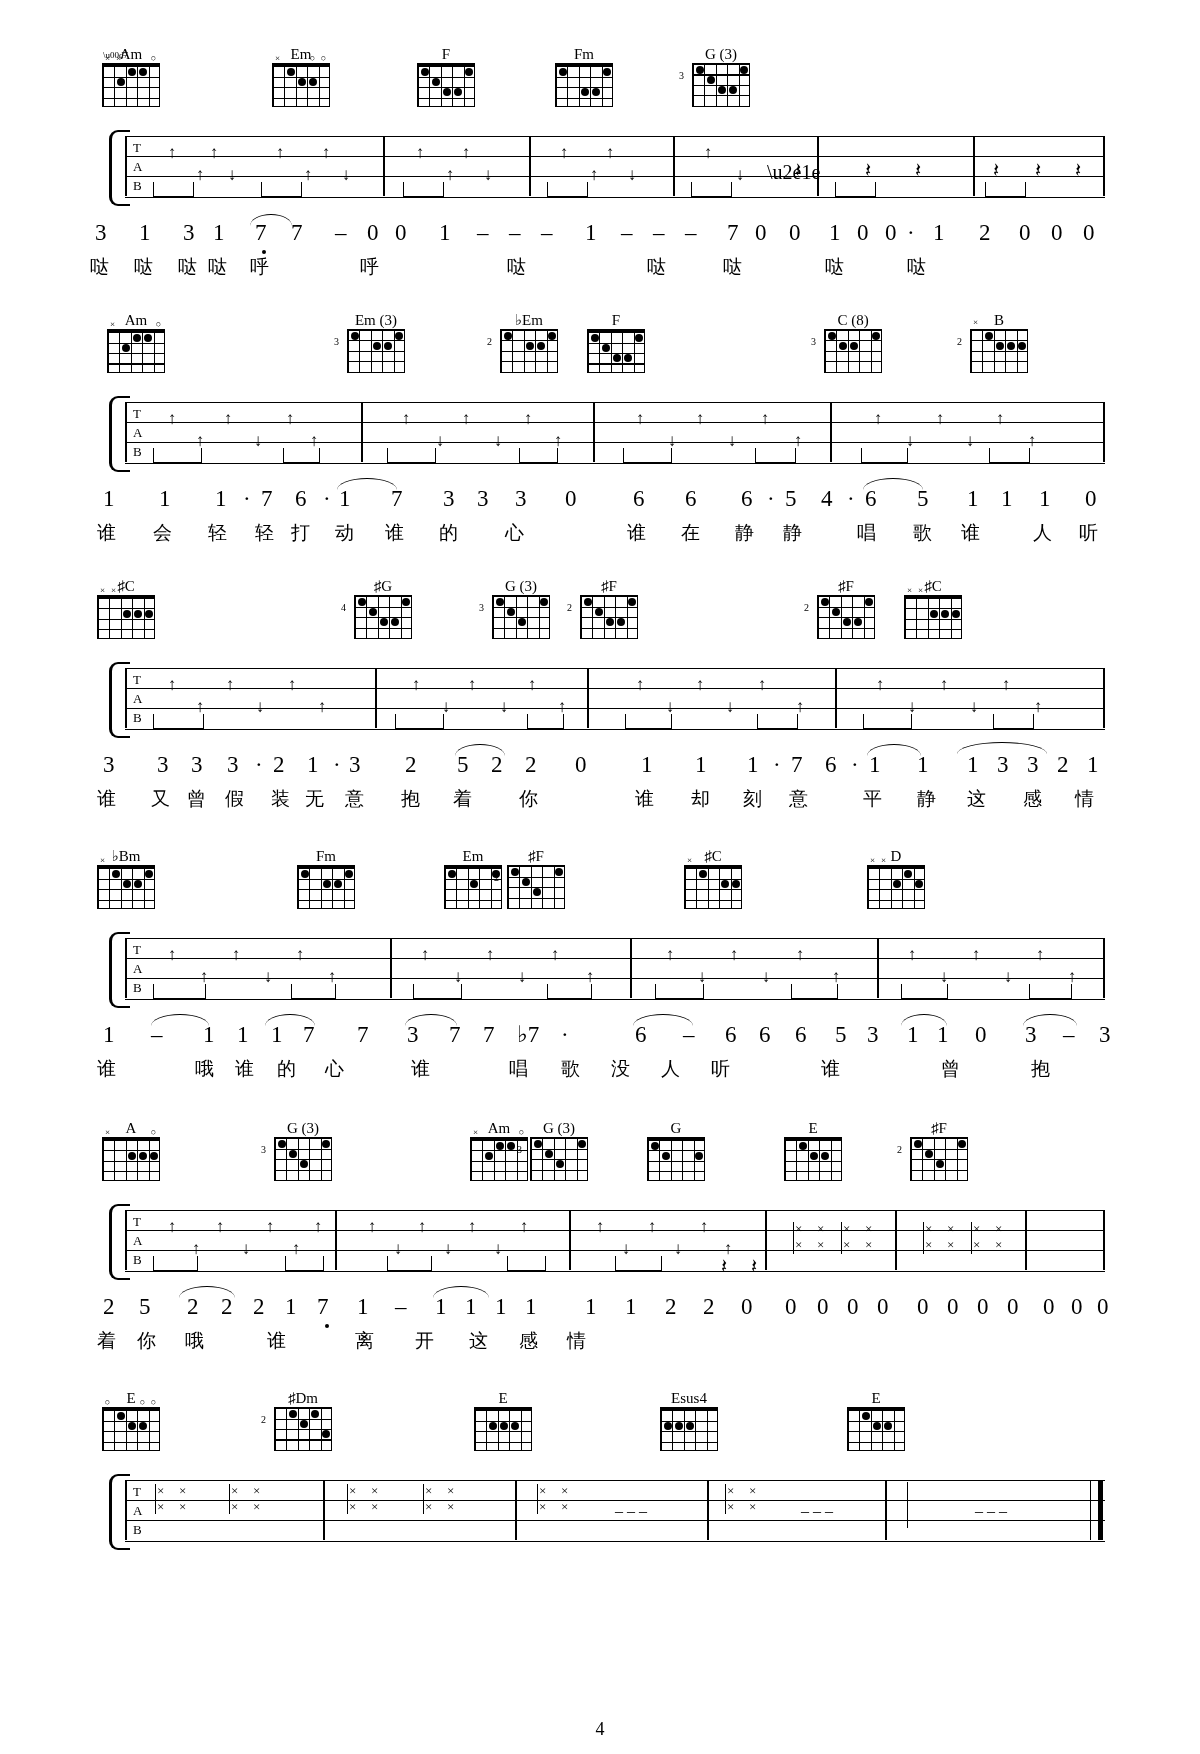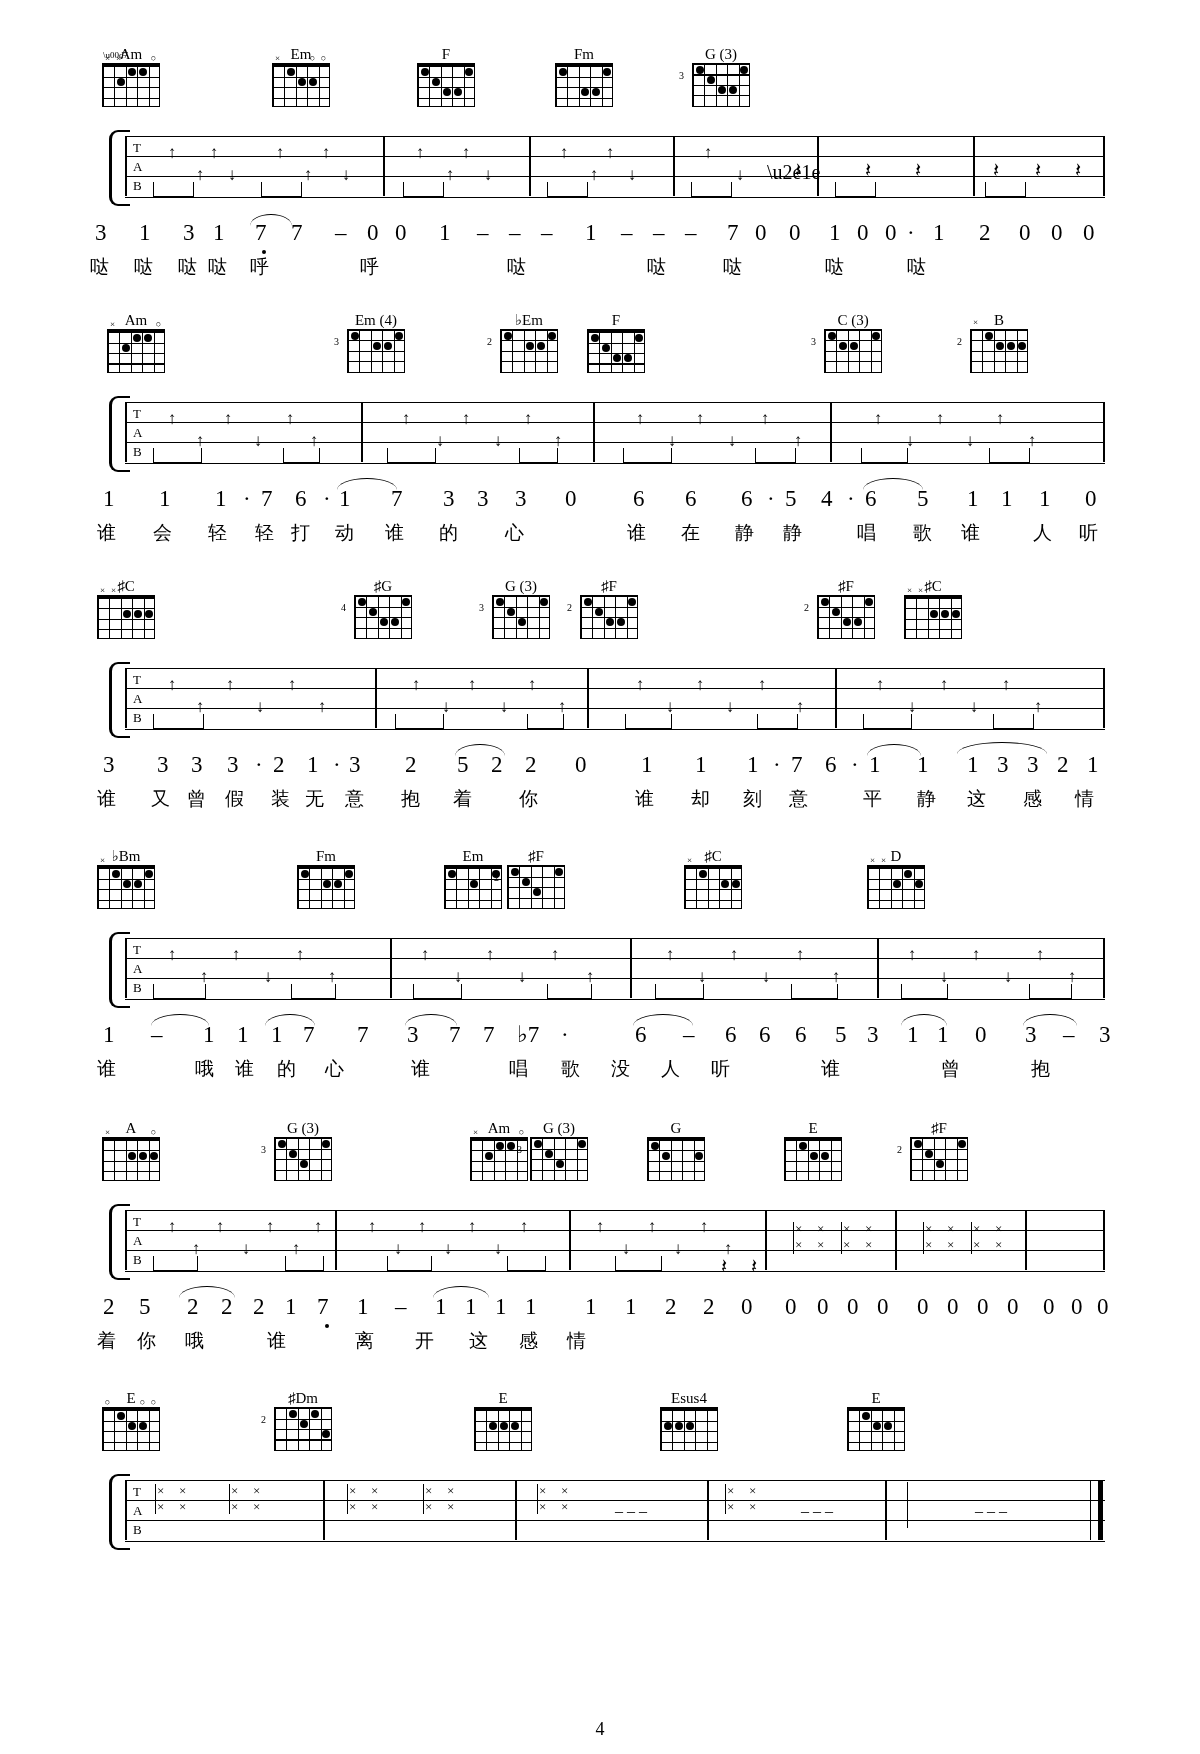--- a/index.html
+++ b/index.html
@@ -444,21 +444,21 @@
                 <span class="omark" style="left:51px;">○</span>
               </div>
         <div class="marks">
           <div class="dot" style="left:25px; top:2px;"></div>
           <div class="dot" style="left:36px; top:2px;"></div>
           <div class="dot" style="left:14px; top:12px;"></div>
         </div>
       </div></div>
     </div>
     <div class="chord" style="left:245px;">
-      <div class="cname">Em (4)</div>
+      <div class="cname">Em (3)</div>
       <div class="grid-wrap">
         <span class="fretpos">3</span>
         <div class="grid nonut">
               <div class="marks">
           <div class="dot" style="left:3px; top:2px;"></div>
           <div class="dot" style="left:47px; top:2px;"></div>
           <div class="dot" style="left:25px; top:12px;"></div>
           <div class="dot" style="left:36px; top:12px;"></div>
         </div>
             </div>
@@ -484,21 +484,21 @@
               <div class="marks">
         <div class="dot" style="left:3px; top:2px;"></div>
         <div class="dot" style="left:47px; top:2px;"></div>
         <div class="dot" style="left:14px; top:12px;"></div>
         <div class="dot" style="left:25px; top:22px;"></div>
         <div class="dot" style="left:36px; top:22px;"></div>
       </div>
             </div></div>
     </div>
     <div class="chord" style="left:722px;">
-      <div class="cname">C (3)</div>
+      <div class="cname">C (8)</div>
       <div class="grid-wrap">
         <span class="fretpos">3</span>
         <div class="grid nonut">
               <div class="marks">
           <div class="dot" style="left:3px; top:2px;"></div>
           <div class="dot" style="left:47px; top:2px;"></div>
           <div class="dot" style="left:14px; top:12px;"></div>
           <div class="dot" style="left:25px; top:12px;"></div>
         </div>
             </div>

